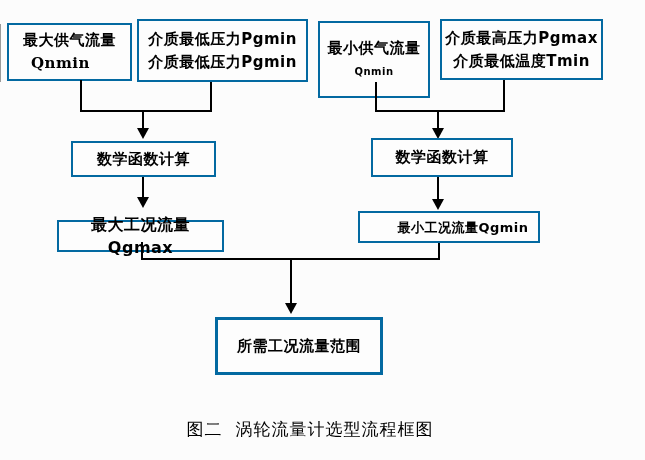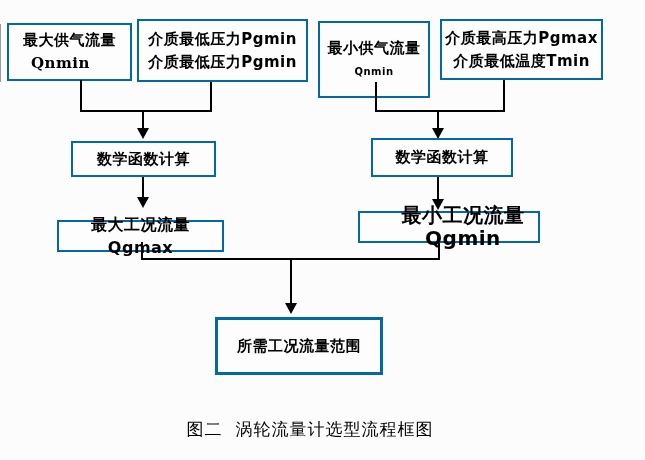--- a/index.html
+++ b/index.html
@@ -49,21 +49,21 @@
                     font-family: "DejaVu Serif", "Liberation Serif", serif; font-size: 15px; }
   #box-pgmin-tmax { left: 137px; top: 19px; width: 171px; height: 63px; font-size: 15px; }
   #box-qnmin      { left: 318px; top: 21px; width: 112px; height: 77px; font-size: 15px; }
   #box-qnmin .l2  { font-size: 10px; }
   #box-pgmax-tmin { left: 440px; top: 19px; width: 163px; height: 61px; font-size: 15px; }
 
   
   #box-math-left  { left: 71px;  top: 141px; width: 145px; height: 36px; font-size: 15px; }
   #box-math-right { left: 371px; top: 138px; width: 142px; height: 39px; font-size: 15px; }
   #box-qgmax      { left: 57px;  top: 220px; width: 167px; height: 32px; font-size: 16px; }
-  #box-qgmin      { left: 358px; top: 211px; width: 182px; height: 32px; font-size: 20px; padding-left: 28px; }
+  #box-qgmin      { left: 358px; top: 211px; width: 182px; height: 32px; font-size: 13px; padding-left: 28px; }
 
   
   #box-result     { left: 215px; top: 317px; width: 168px; height: 58px;
                     border-width: 3px; font-size: 15px; line-height: 22px; }
   #box-result .l2 { font-size: 18px; letter-spacing: 0; }
 
   
   #lv1 { left: 80px;  top: 80px;  width: 2px;   height: 32px; }
   #lv2 { left: 210px; top: 82px;  width: 2px;   height: 30px; }
   #lh1 { left: 80px;  top: 110px; width: 132px; height: 2px; }

